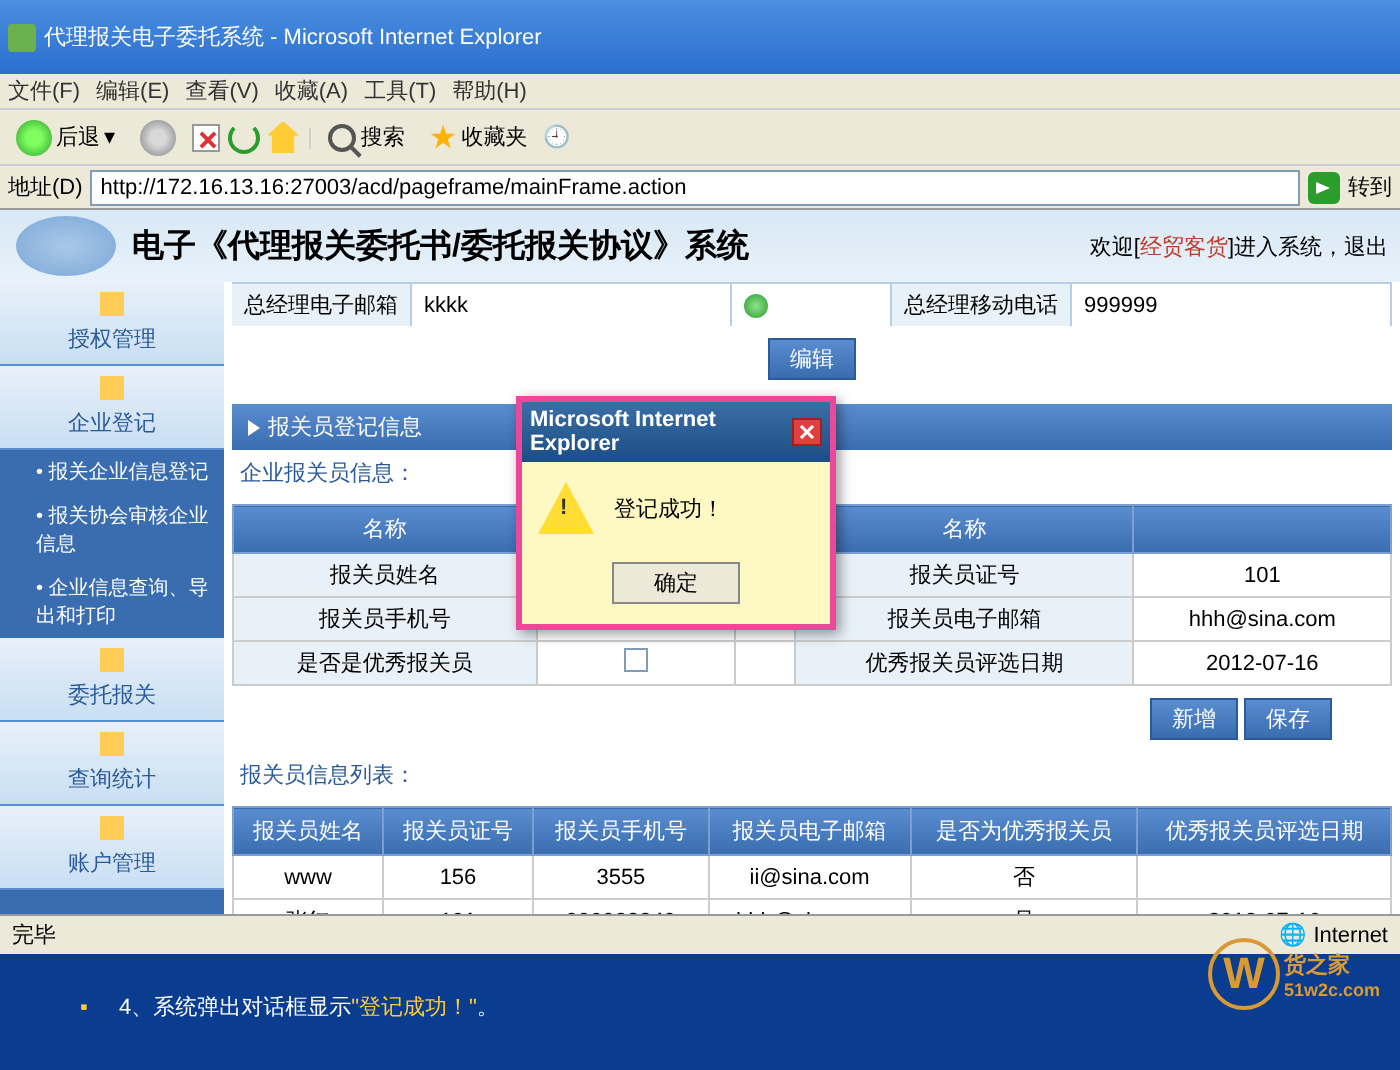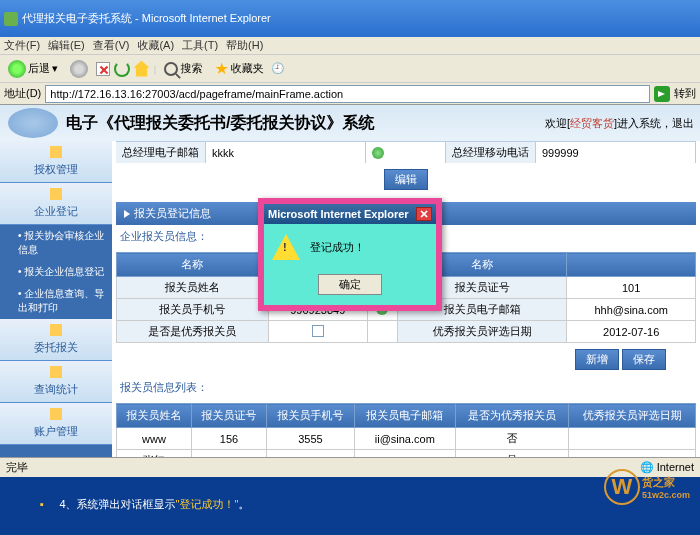--- a/index.html
+++ b/index.html
@@ -42,21 +42,21 @@
 .section-sub { color: #2a5a9a; font-weight: normal; padding: 4px; }
 .pointer-icon { width: 0; height: 0; border-left: 6px solid #fff; border-top: 4px solid transparent; border-bottom: 4px solid transparent; display: inline-block; }
 .green-radio { width: 12px; height: 12px; border-radius: 50%; background: radial-gradient(#8fe08f, #2a9d2a); display: inline-block; }
 .checkbox { width: 12px; height: 12px; border: 1px solid #7f9db9; background: #fff; display: inline-block; }
 .btn { background: linear-gradient(#5a8dd0, #3a6db0); color: #fff; border: 1px solid #2a5a9a; padding: 2px 10px; cursor: pointer; }
 .btn-row { text-align: center; padding: 6px; }
 table.data { width: 100%; border-collapse: collapse; margin-top: 4px; }
 table.data th { background: linear-gradient(#5a8dd0, #3a6db0); color: #fff; padding: 4px; border: 1px solid #7aa0d0; font-weight: normal; }
 table.data td { border: 1px solid #ccc; padding: 3px; text-align: center; }
 .status-bar { height: 20px; background: #ece9d8; border-top: 1px solid #999; display: flex; align-items: center; padding: 0 6px; justify-content: space-between; }
-.dialog { position: absolute; left: 258px; top: 198px; width: 184px; background: #5eead4; border: 6px solid #ec4899; box-shadow: 2px 2px 6px rgba(0,0,0,0.4); z-index: 100; }
+.dialog { position: absolute; left: 258px; top: 198px; width: 160px; background: #fef9c3; border: 3px solid #ec4899; box-shadow: 2px 2px 6px rgba(0,0,0,0.4); z-index: 100; }
 .dialog-title { background: linear-gradient(#3a6ea5, #1a4e85); color: #fff; padding: 3px 4px; display: flex; align-items: center; font-weight: bold; }
 .dialog-close { margin-left: auto; width: 16px; height: 14px; background: #e04040; border: 1px solid #a02020; display: flex; align-items: center; justify-content: center; color: #fff; cursor: pointer; }
 .dialog-body { display: flex; align-items: center; padding: 10px 8px; gap: 10px; }
 .warn-icon { width: 28px; height: 26px; background: #ffdd33; clip-path: polygon(50% 0, 100% 100%, 0 100%); position: relative; }
 .warn-icon::after { content: "!"; position: absolute; left: 11px; top: 7px; font-weight: bold; color: #333; }
 .dialog-btns { text-align: center; padding: 4px 0 10px; }
 .dlg-btn { padding: 2px 20px; border: 1px solid #888; background: #ece9d8; cursor: pointer; }
 .caption { position: absolute; bottom: 22px; left: 40px; color: #fff; font-size: 20px; }
 .caption .bullet { color: #ffcc33; margin-right: 10px; }
 .caption .quote { color: #ffcc33; }
@@ -120,22 +120,22 @@
   <div class="main-body">
     <div class="sidebar">
       <div class="sb-item">
           <span class="sb-icon"></span>
           <span>授权管理</span>
         </div>
       <div class="sb-item">
           <span class="sb-icon"></span>
           <span>企业登记</span>
         </div>
+      <div class="sb-sub">报关企业信息登记</div>
       <div class="sb-sub">报关协会审核企业信息</div>
-      <div class="sb-sub">报关企业信息登记</div>
       <div class="sb-sub">企业信息查询、导出和打印</div>
       <div class="sb-item">
           <span class="sb-icon"></span>
           <span>委托报关</span>
         </div>
       <div class="sb-item">
           <span class="sb-icon"></span>
           <span>查询统计</span>
         </div>
       <div class="sb-item">

